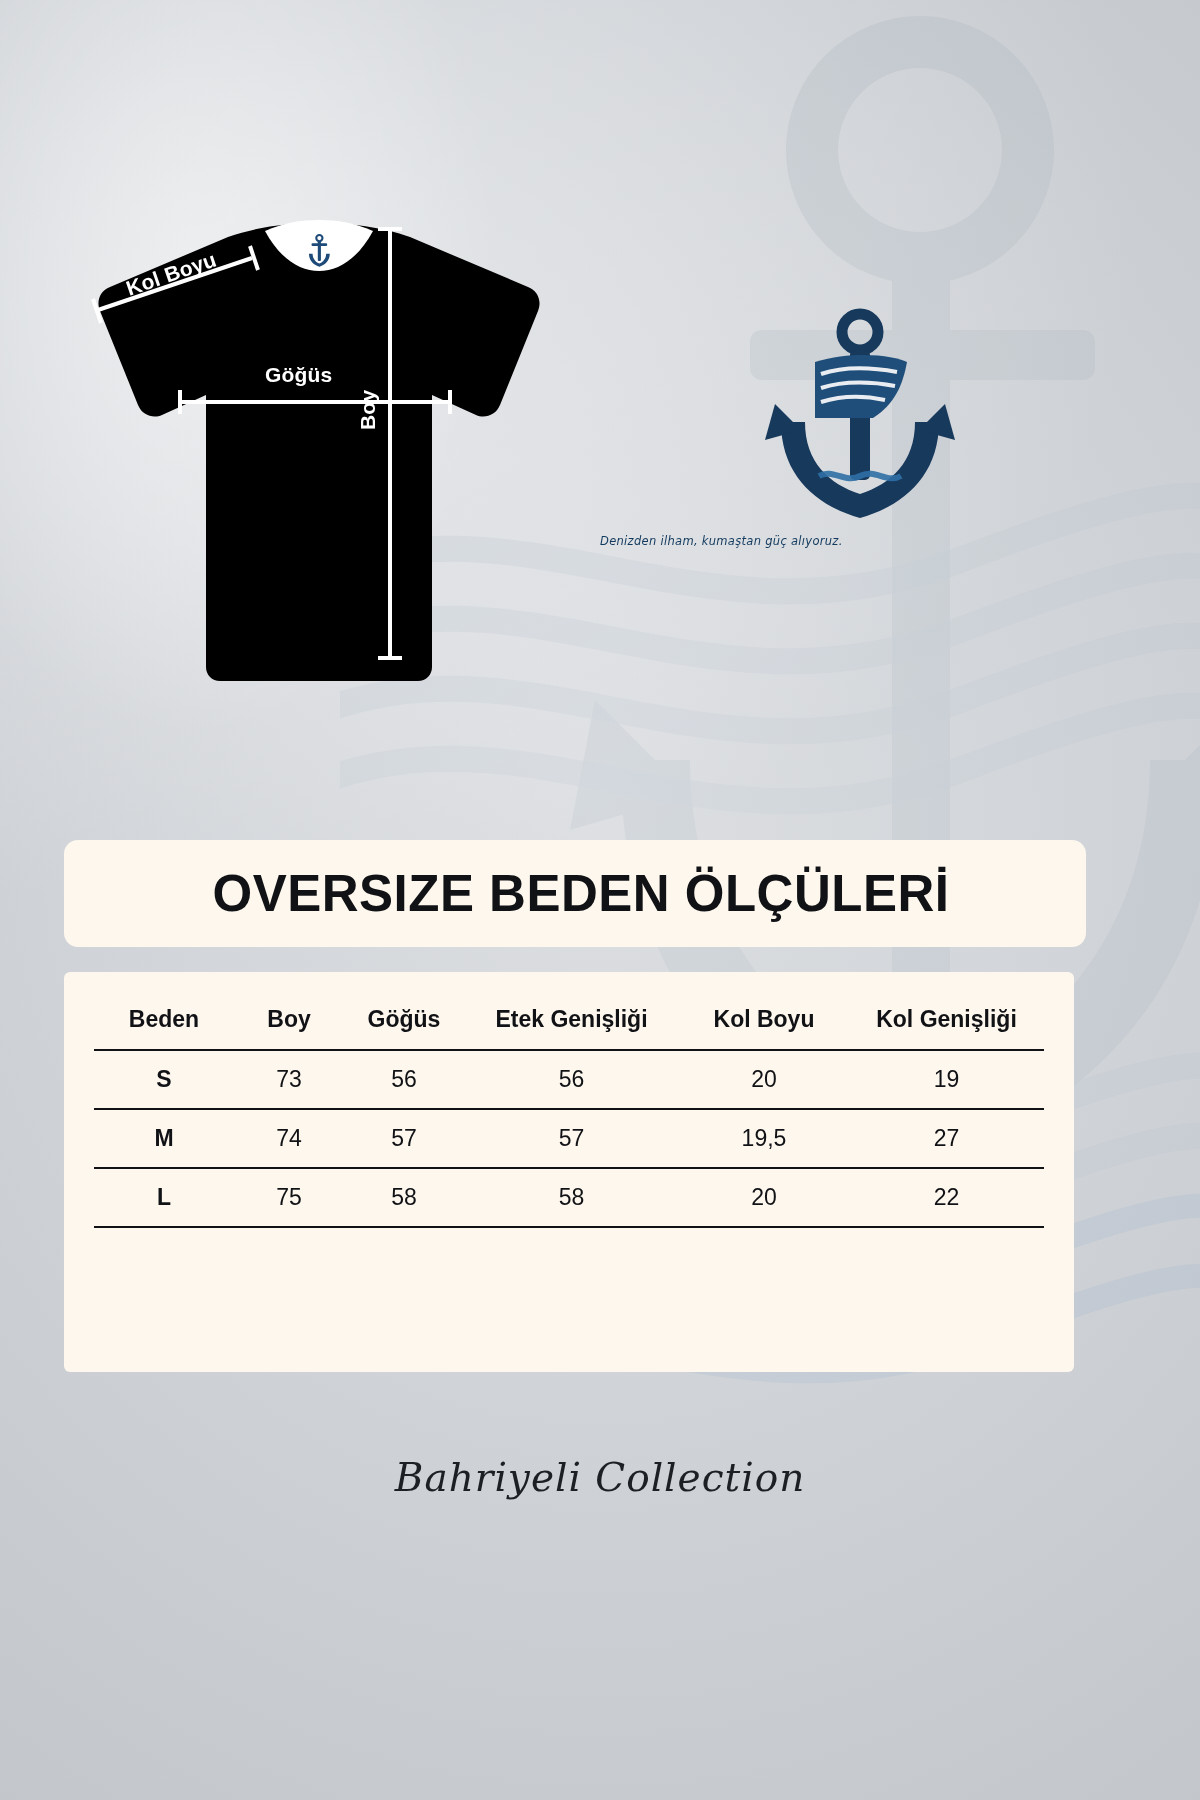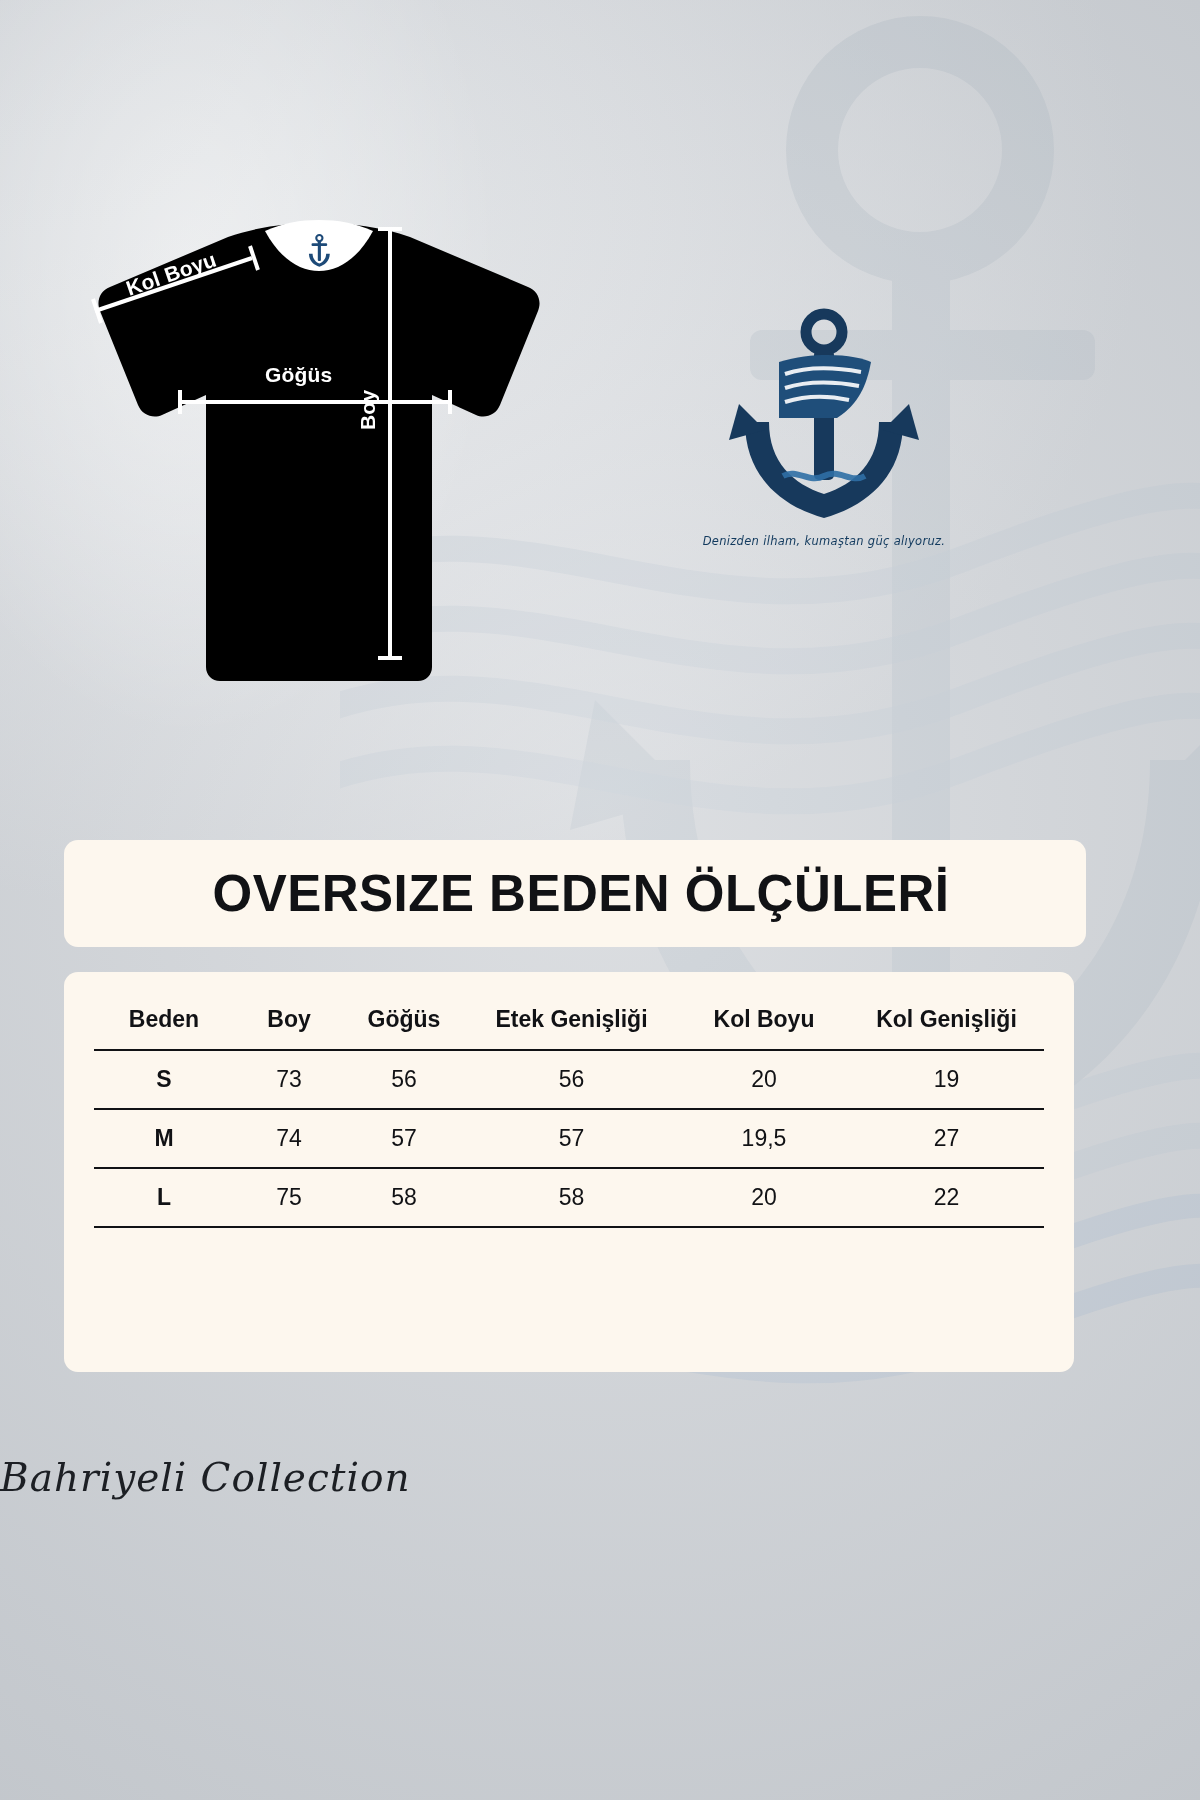--- a/index.html
+++ b/index.html
@@ -84,24 +84,23 @@
   }
   .label-boy {
     left: 296px; top: 215px;
     transform: rotate(-90deg);
     transform-origin: left top;
   }
 
   
   .brand {
     position: absolute;
-    left: 564px;
+    left: 600px;
     top: 300px;
     width: 520px;
-    text-align: center;
   }
   .brand-anchor { display: block; margin: 0 auto; }
   .brand-tag {
     font-size: 11.5px;
     color: #123a5e;
     letter-spacing: .3px;
     font-style: italic;
     margin: 4px 0 -4px 0;
     font-family: "DejaVu Sans", sans-serif;
   }
@@ -145,21 +144,21 @@
   }
 
   
   .table-card {
     position: absolute;
     left: 64px;
     top: 972px;
     width: 1010px;
     height: 400px;
     background: #fdf7ee;
-    border-radius: 14px;
+    border-radius: 6px;
     padding: 0;
   }
   table.size-table {
     width: 930px;
     margin: 24px auto 0 auto;
     border-collapse: collapse;
     table-layout: fixed;
   }
   table.size-table th {
     font-size: 23px;
@@ -187,20 +186,21 @@
   table.size-table col.c-etek { width: 215px; }
   table.size-table col.c-kolboyu { width: 170px; }
   table.size-table col.c-kolgen { width: 195px; }
 
   
   .footer-script {
     position: absolute;
     left: 0;
     right: 0;
     top: 1455px;
+    text-align: center;
     font-family: "DejaVu Serif", serif;
     font-style: italic;
     font-size: 39px;
     color: #1c1f24;
     letter-spacing: 1px;
   }
 </style>
 </head>
 <body>
 

